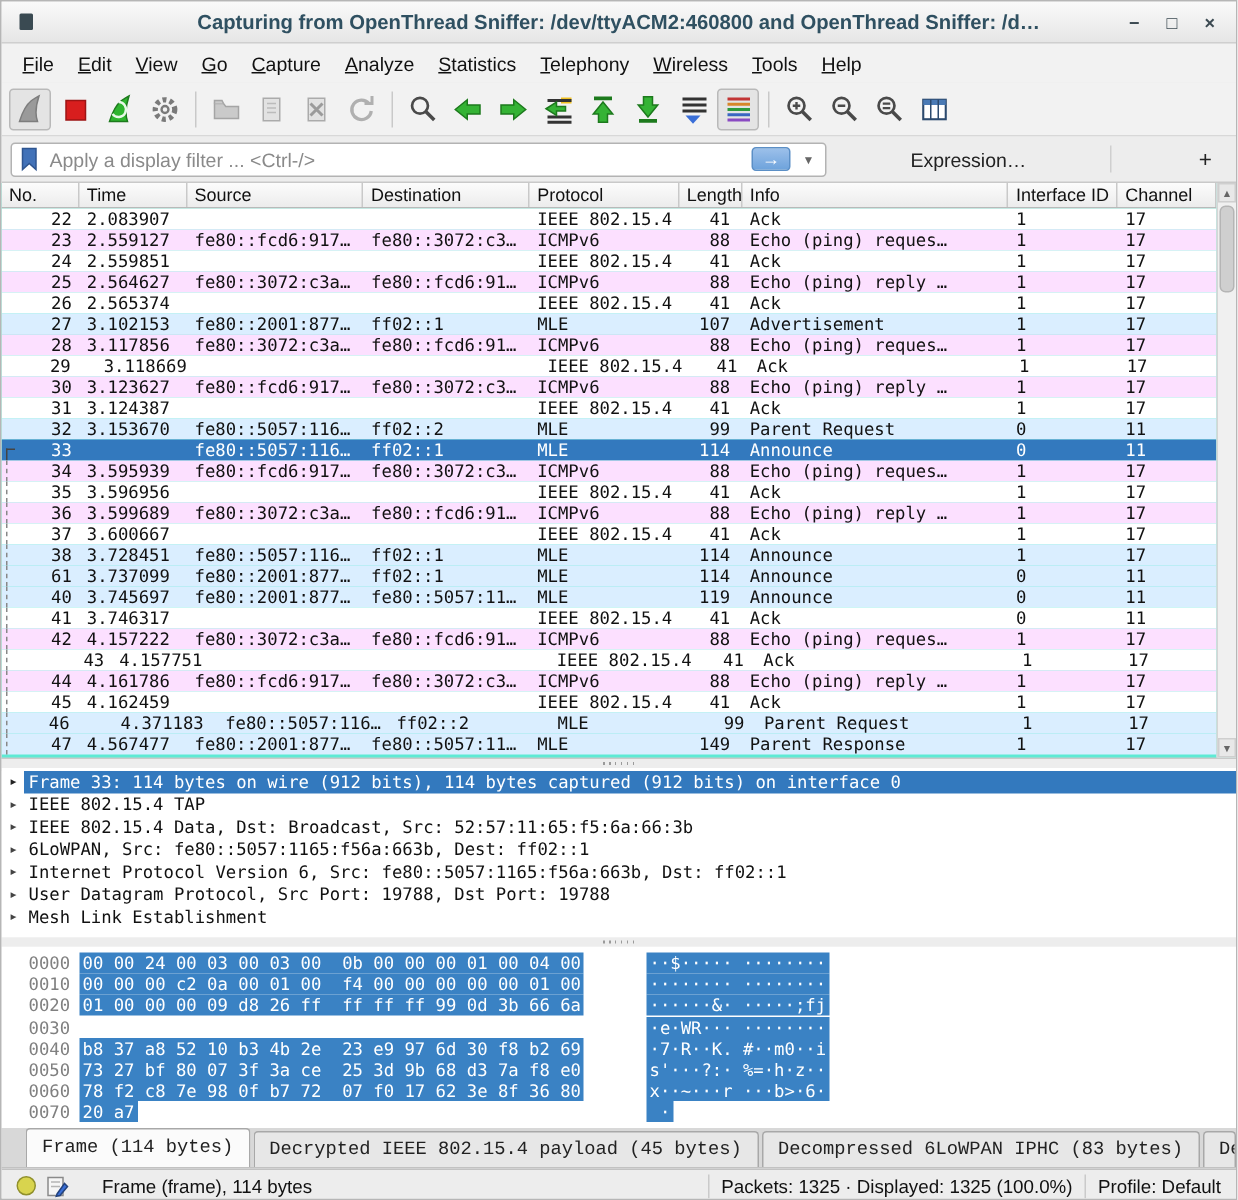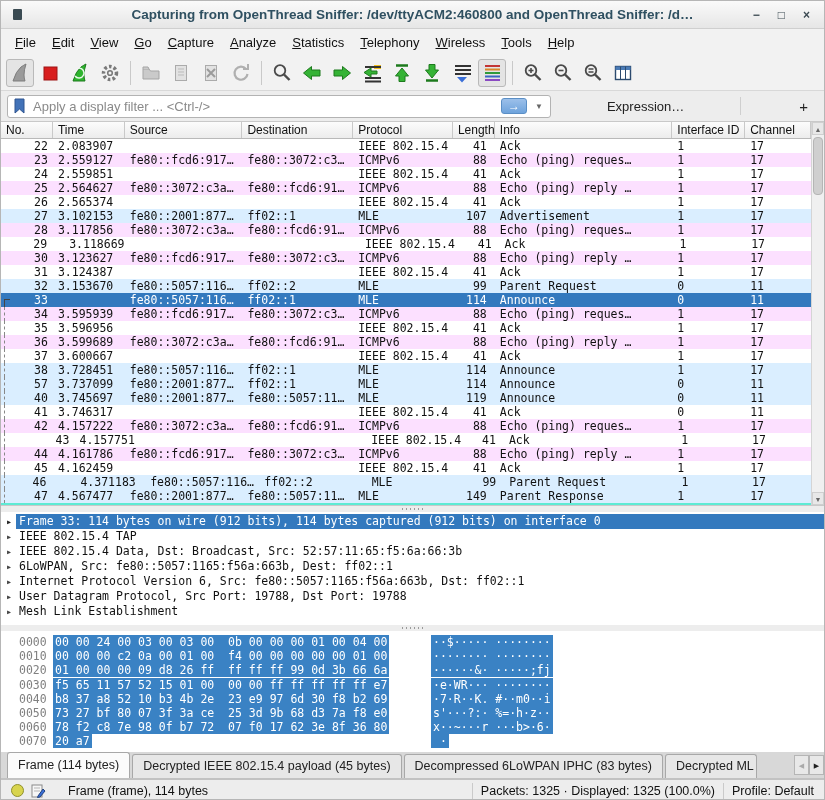--- a/index.html
+++ b/index.html
@@ -79,21 +79,21 @@
   .d-line.sel .tri{color:#222;}
   
   .hexpane{height:121px;flex:0 0 121px;background:#fff;overflow:hidden;
     font-family:"DejaVu Sans Mono","Liberation Mono",monospace;font-size:11.5px;padding-top:4px;}
   .h-row{height:14.2px;line-height:14px;position:relative;white-space:pre;}
   .h-off{position:absolute;left:18px;color:#808080;}
   .h-bytes{position:absolute;left:52px;background:#3a82c4;color:#fff;padding:0 2px;}
   .h-ascii{position:absolute;left:430px;background:#3a82c4;color:#fff;padding:0 2px;}
   
   .tabbar{height:27px;flex:0 0 27px;background:#d8d8d8;display:flex;align-items:flex-end;
-    padding-left:6px;border-bottom:1px solid #c2c2c2;}
+    padding-left:16px;border-bottom:1px solid #c2c2c2;font-family:Liberation Mono, monospace;}
   .tab{height:24px;line-height:22px;padding:0 10px;border:1px solid #a8a8a8;border-bottom:none;
     background:#e7e7e7;font-size:12.5px;margin-right:2px;border-radius:3px 3px 0 0;white-space:nowrap;
     color:#222;}
   .tab.active{background:#fbfbfb;height:26px;line-height:25px;font-size:12.5px;}
   .tab.clipped{width:92px;overflow:hidden;}
   .tab-scroll{margin-left:auto;display:flex;align-items:center;height:100%;}
   .tab-sc-btn{width:15px;height:20px;border:1px solid #b5b5b5;background:#e8e8e8;font-size:7px;
     text-align:center;line-height:19px;color:#222;}
   .tab-sc-btn.dis{color:#aaa;}
   
@@ -489,21 +489,21 @@
             <div class="p-cell" style="width: 118px;">fe80::5057:116…</div>
             <div class="p-cell" style="width: 111px;">ff02::1</div>
             <div class="p-cell" style="width: 100px;">MLE</div>
             <div class="p-cell lnum" style="width: 42px;">114</div>
             <div class="p-cell" style="width: 178px;">Announce</div>
             <div class="p-cell" style="width: 73px;">1</div>
             <div class="p-cell" style="width: 66px;">17</div>
           </div>
           <div class="p-row blue">
             <span class="marker cont"></span>
-            <div class="p-cell num" style="width: 52px;">57</div>
+            <div class="p-cell num" style="width: 52px;">61</div>
             <div class="p-cell" style="width: 72px;">3.737099</div>
             <div class="p-cell" style="width: 118px;">fe80::2001:877…</div>
             <div class="p-cell" style="width: 111px;">ff02::1</div>
             <div class="p-cell" style="width: 100px;">MLE</div>
             <div class="p-cell lnum" style="width: 42px;">114</div>
             <div class="p-cell" style="width: 178px;">Announce</div>
             <div class="p-cell" style="width: 73px;">0</div>
             <div class="p-cell" style="width: 66px;">11</div>
           </div>
           <div class="p-row blue">
@@ -622,21 +622,21 @@
       <div class="d-line"><span class="tri">▸</span><span>User Datagram Protocol, Src Port: 19788, Dst Port: 19788</span></div>
       <div class="d-line"><span class="tri">▸</span><span>Mesh Link Establishment</span></div>
     </div>
 
   <div class="splitter"></div>
 
   <div class="hexpane" id="hexpane">
       <div class="h-row"><span class="h-off">0000</span><span class="h-bytes">00 00 24 00 03 00 03 00  0b 00 00 00 01 00 04 00</span><span class="h-ascii">··$····· ········</span></div>
       <div class="h-row"><span class="h-off">0010</span><span class="h-bytes">00 00 00 c2 0a 00 01 00  f4 00 00 00 00 00 01 00</span><span class="h-ascii">········ ········</span></div>
       <div class="h-row"><span class="h-off">0020</span><span class="h-bytes">01 00 00 00 09 d8 26 ff  ff ff ff 99 0d 3b 66 6a</span><span class="h-ascii">······&amp;· ·····;fj</span></div>
-      <div class="h-row"><span class="h-off">0030</span><span class="h-bytes">f5 65 11 57 52 15 01 00  00 00 ff ff ff ff ff e7</span><span class="h-ascii">·e·WR··· ········</span></div>
+      <div class="h-row"><span class="h-off">0030</span><span class="h-ascii">·e·WR··· ········</span></div>
       <div class="h-row"><span class="h-off">0040</span><span class="h-bytes">b8 37 a8 52 10 b3 4b 2e  23 e9 97 6d 30 f8 b2 69</span><span class="h-ascii">·7·R··K. #··m0··i</span></div>
       <div class="h-row"><span class="h-off">0050</span><span class="h-bytes">73 27 bf 80 07 3f 3a ce  25 3d 9b 68 d3 7a f8 e0</span><span class="h-ascii">s'···?:· %=·h·z··</span></div>
       <div class="h-row"><span class="h-off">0060</span><span class="h-bytes">78 f2 c8 7e 98 0f b7 72  07 f0 17 62 3e 8f 36 80</span><span class="h-ascii">x··~···r ···b&gt;·6·</span></div>
       <div class="h-row"><span class="h-off">0070</span><span class="h-bytes">20 a7</span><span class="h-ascii"> ·</span></div>
     </div>
 
   <div class="tabbar" id="tabbar">
       <span class="tab active">Frame (114 bytes)</span>
       <span class="tab">Decrypted IEEE 802.15.4 payload (45 bytes)</span>
       <span class="tab">Decompressed 6LoWPAN IPHC (83 bytes)</span>

